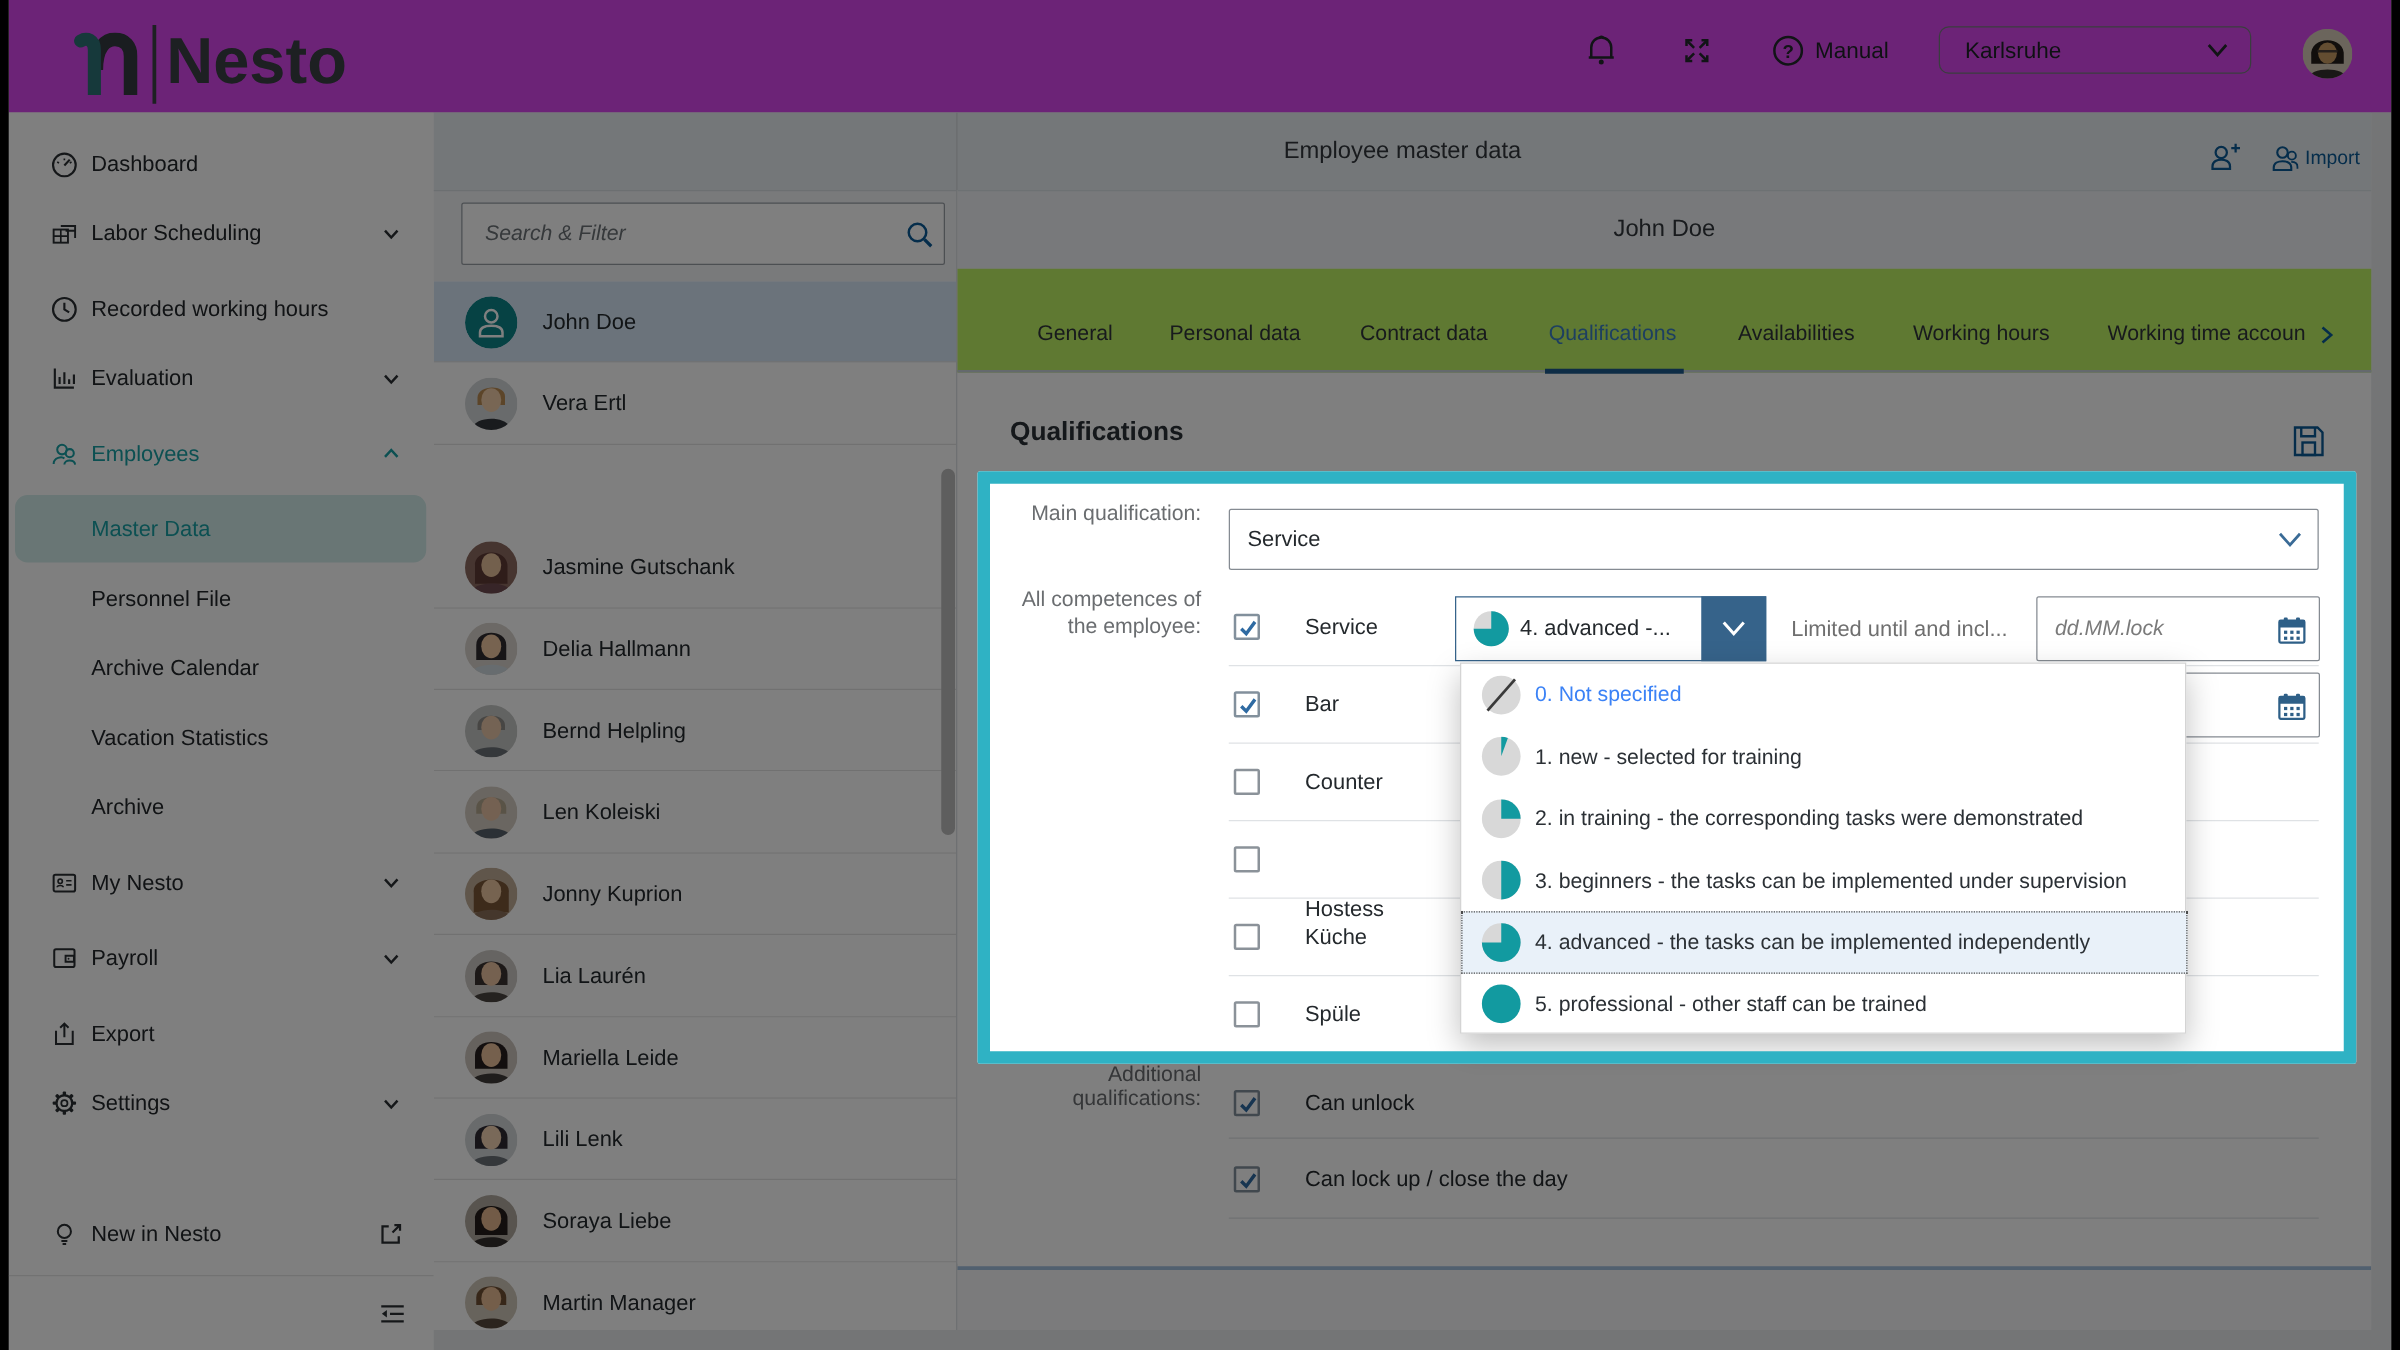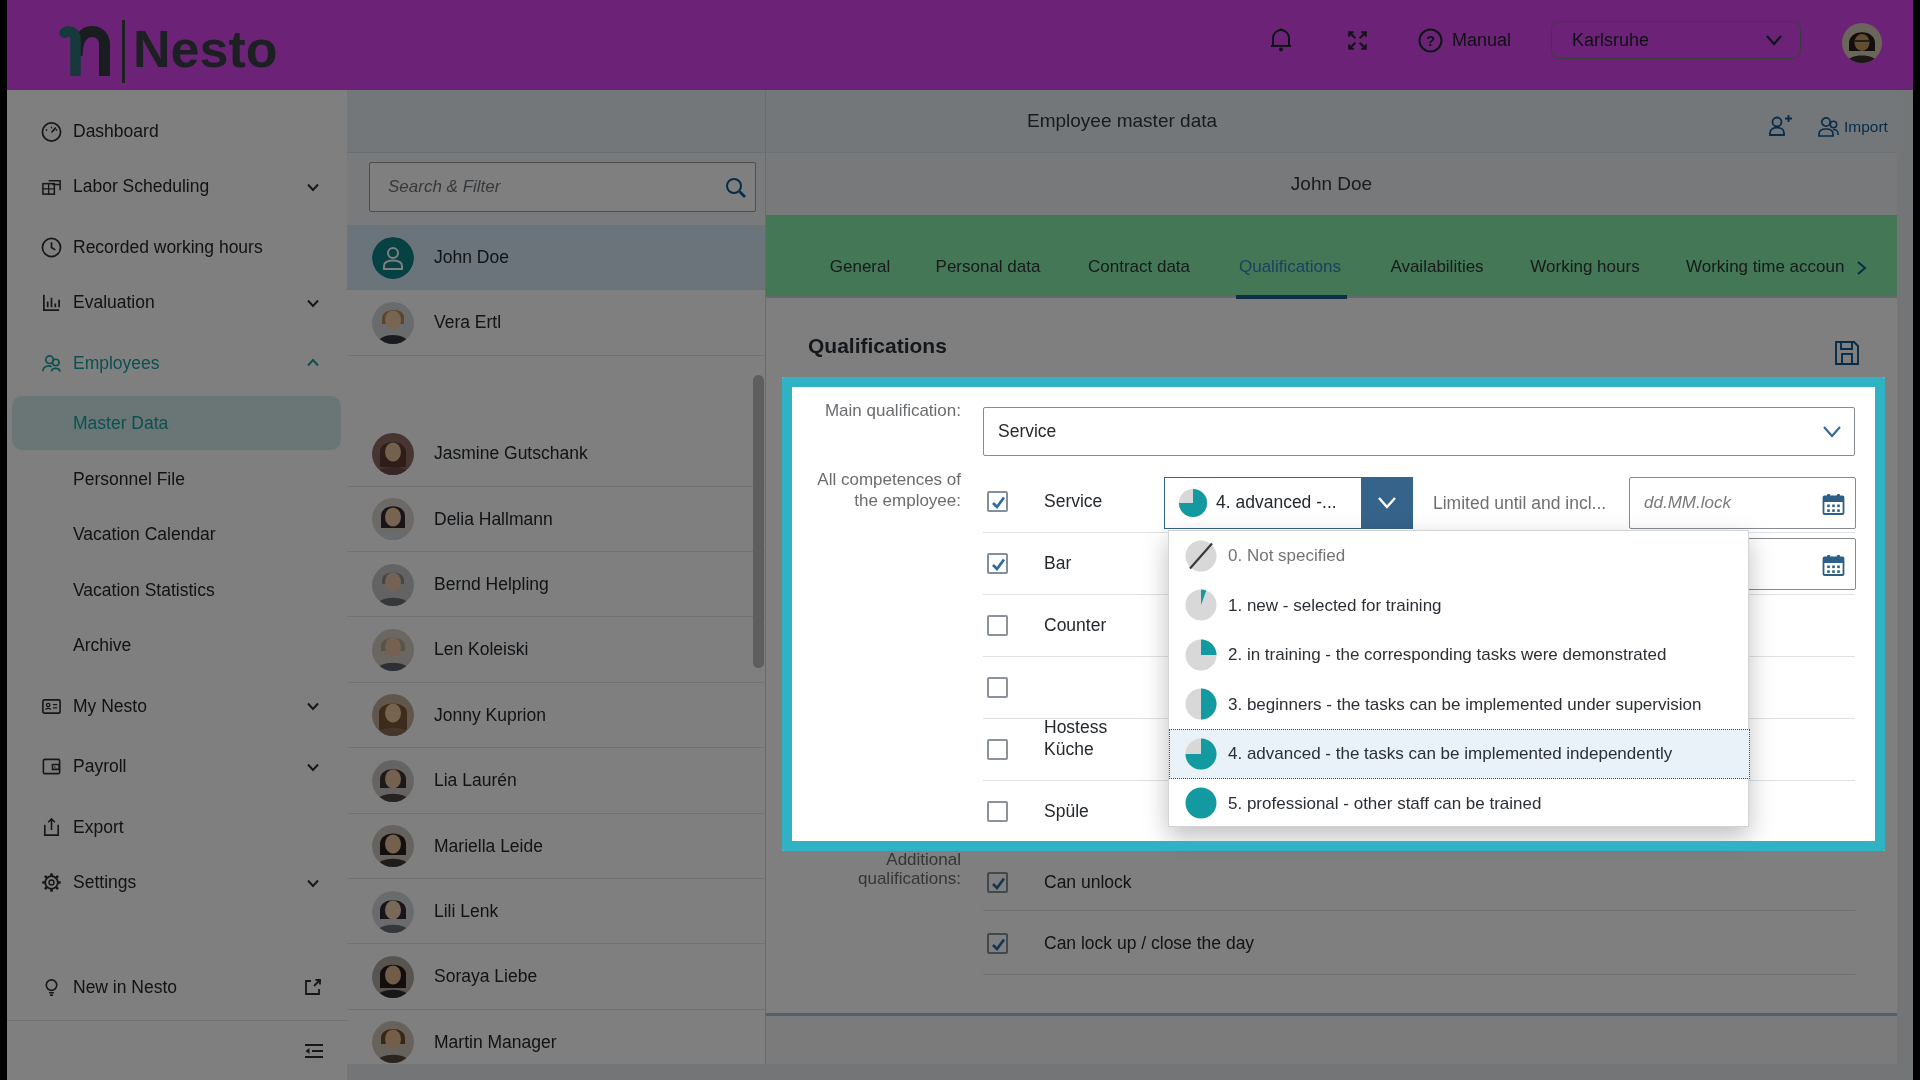--- a/index.html
+++ b/index.html
@@ -33,21 +33,21 @@
   .erow { position:absolute; left:0; width:418px; height:65.4px; border-bottom:1px solid #e3e3e3; background:#fff; }
   .erow.sel { background:#d6e7f6; }
   .erow .nm { position:absolute; left:87px; top:0; line-height:65px; font-size:17.5px; color:#23282c; }
   .erow .av { position:absolute; left:25px; top:11.7px; width:42px; height:42px; border-radius:50%; overflow:hidden; }
   #vdiv { position:absolute; left:758px; top:90px; width:1px; height:974px; background:#d2d7db; }
   #scrollthumb { position:absolute; left:746px; top:375px; width:11px; height:293px; background:#bcbcbc; border-radius:5.5px; }
 
   
   #bandB { position:absolute; left:759px; top:152px; width:1131px; height:63px; background:#f0f3f6; border-top:1px solid #dbe2e7; }
   #bandB .title { width:100%; text-align:center; line-height:62px; font-size:19px; color:#32373c; }
-  #tabs { position:absolute; left:759px; top:215px; width:1131px; height:83px; background:#86efac; border-bottom:2px solid #c9d3da; z-index:2; }
+  #tabs { position:absolute; left:759px; top:215px; width:1131px; height:83px; background:#bef264; border-bottom:2px solid #c9d3da; z-index:2; }
   .tab { position:absolute; top:0; height:81px; line-height:103px; font-size:17px; color:#30353a; white-space:nowrap; }
   .tab.act { color:#3b7fc0; }
   #underline { position:absolute; left:470px; top:79.5px; width:111px; height:4px; background:#1c5a8c; }
   #content { position:absolute; left:759px; top:296px; width:1131px; height:715px; background:#fff; }
   #bluline { position:absolute; left:759px; top:1013px; width:1131px; height:3px; background:#a3c0de; }
   #belowline { position:absolute; left:759px; top:1016px; width:1131px; height:48px; background:#f6f7f8; }
   #pagebot { position:absolute; left:340px; top:1064px; width:1566px; height:16px; background:#e8eaec; }
   #pager { position:absolute; left:1890px; top:90px; width:16px; height:990px; background:#e8eaec; }
 
   
@@ -157,21 +157,21 @@
           <path d="M4,11.5 L9,6 L14,11.5" fill="none" stroke="currentColor" stroke-width="2"></path>
         </svg>
     </div>
     <div class="sitem teal" style="top:313px;">
         <span class="stx">Master Data</span>
       </div>
     <div class="sitem" style="top:369px;">
         <span class="stx">Personnel File</span>
       </div>
     <div class="sitem" style="top:424.5px;">
-        <span class="stx">Vacation Calendar</span>
+        <span class="stx">Archive Calendar</span>
       </div>
     <div class="sitem" style="top:480px;">
         <span class="stx">Vacation Statistics</span>
       </div>
     <div class="sitem" style="top:535px;">
         <span class="stx">Archive</span>
       </div>
     <div class="sitem" style="top:596px;">
       <svg class="sic" viewBox="0 0 22 22">
           <rect x="2" y="4" width="18" height="14" rx="1.5" fill="none" stroke="currentColor" stroke-width="1.7"></rect>
@@ -506,21 +506,21 @@
           <path d="M2,2 L10,11 L18,2" fill="none" stroke="#fff" stroke-width="2.4"></path>
         </svg>
     </div>
 
     <div class="abs" style="left:402px; top:234px; width:581px; height:297px; background:#fff; border:1px solid #d4d4d4; box-shadow:0 10px 24px rgba(0,0,0,0.25); z-index:5;">
       <div class="popuprow" style="top:0;">
         <svg class="abs" style="left:16px; top:8.5px;" width="32" height="32" viewBox="-16 -16 32 32">
             <circle r="15.5" fill="#d8d8d8"></circle>
             <path d="M-11,12.5 L11,-12.5" stroke="#3a3a3a" stroke-width="2.2"></path>
           </svg>
-        <div class="abs" style="left:59px; top:0; line-height:49.5px; font-size:17px; color:#737373;">0. Not specified</div>
+        <div class="abs" style="left:59px; top:0; line-height:49.5px; font-size:17px; color:#3b82f6;">0. Not specified</div>
       </div>
       <div class="popuprow" style="top:49.5px;">
         <svg class="abs" style="left:16px; top:8.5px;" width="32" height="32" viewBox="-16 -16 32 32">
             <circle r="15.5" fill="#d8d8d8"></circle>
             <path d="M0,0 L0,-15.5 A15.5,15.5 0 0 1 5.3,-14.6 Z" fill="#129aa0"></path>
           </svg>
         <div class="abs" style="left:59px; top:0; line-height:49.5px; font-size:17px; color:#2b3035;">1. new - selected for training</div>
       </div>
       <div class="popuprow" style="top:99px;">
         <svg class="abs" style="left:16px; top:8.5px;" width="32" height="32" viewBox="-16 -16 32 32">

